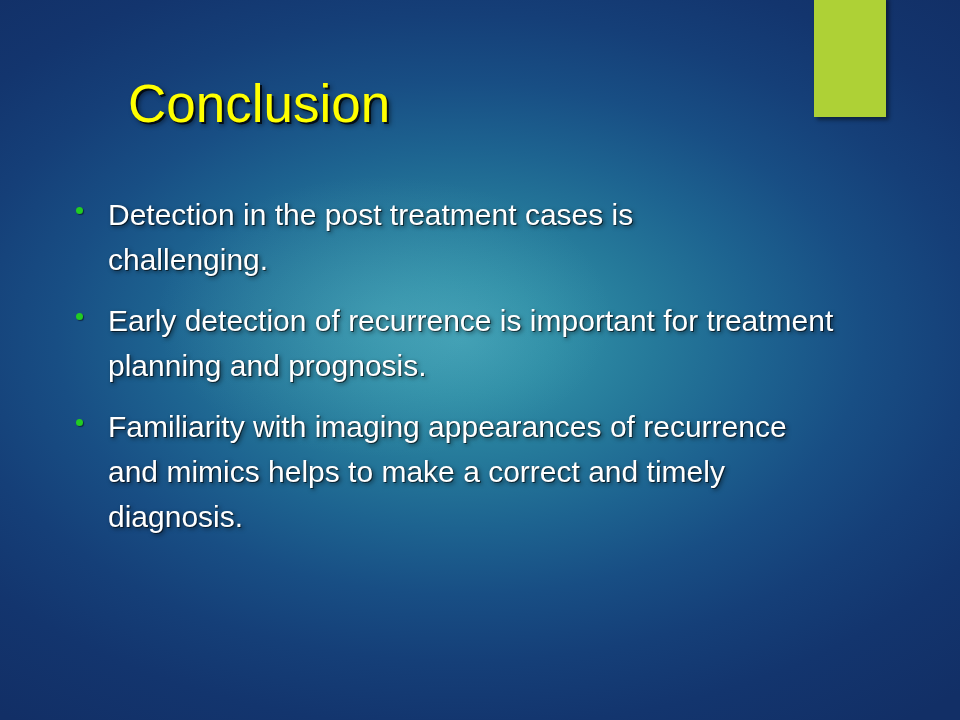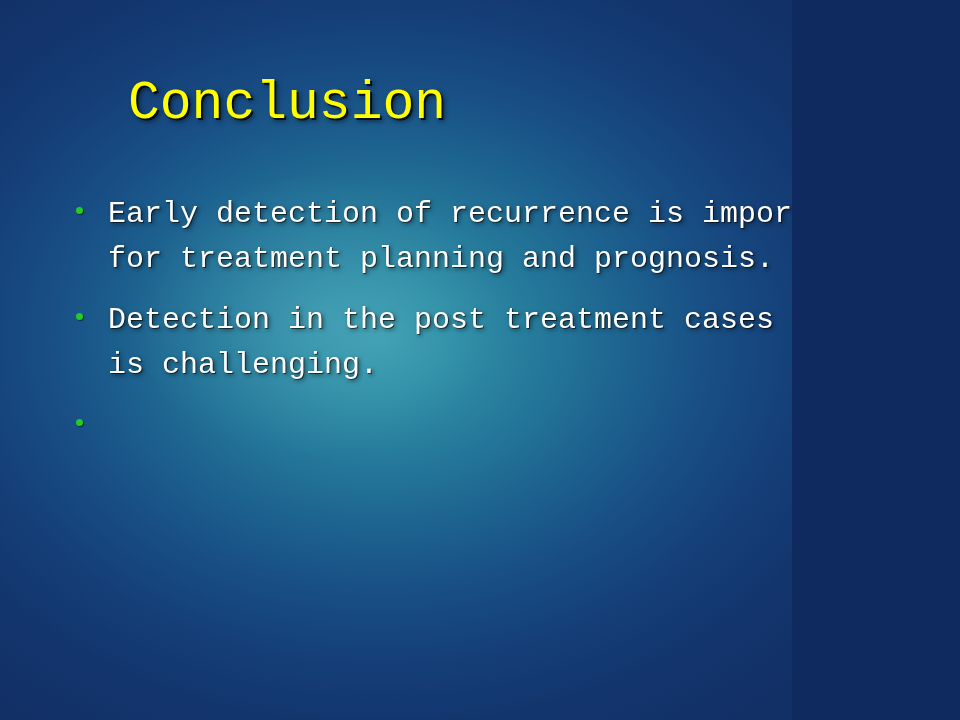--- a/index.html
+++ b/index.html
@@ -3,24 +3,24 @@
 <meta charset="utf-8">
 <style>
   html, body {
     margin: 0;
     padding: 0;
     background: #0f2a5e;
   }
 
   #slide {
     position: relative;
-    width: 792px;
+    width: 960px;
     height: 720px;
     overflow: hidden;
-    font-family: Liberation Mono, monospace;
+    font-family: Liberation Sans, sans-serif;
     
     background-color: #13306e;
     background-image:
       radial-gradient(ellipse 78% 66% at 48% 47%,
         #3b9bb0 0%,
         #2f8ea6 12%,
         #25799a 26%,
         #1d6390 40%,
         #184e84 54%,
         #153f78 68%,
@@ -120,30 +120,31 @@
 <body>
 
 <div id="slide">
 
   <div class="accent-block"></div>
 
   <h1 class="slide-title">Conclusion</h1>
 
   <ul class="body-list">
 
+    <li class="bullet-item" data-idx="1">
+      <span class="bullet-marker"></span>
+      <span class="bullet-text">Detection in the post treatment cases is challenging.</span>
+    </li>
+
     <li class="bullet-item" data-idx="0">
       <span class="bullet-marker"></span>
       <span class="bullet-text">Early detection of recurrence is important for treatment planning and prognosis.</span>
     </li>
 
-    <li class="bullet-item" data-idx="1">
-      <span class="bullet-marker"></span>
-      <span class="bullet-text">Detection in the post treatment cases is challenging.</span>
-    </li>
-
 
     <li class="bullet-item" data-idx="3">
       <span class="bullet-marker"></span>
+      <span class="bullet-text">Familiarity with imaging appearances of recurrence and mimics helps to make a correct and timely diagnosis.</span>
     </li>
 
   </ul>
 
 </div>
 
 </body></html>

